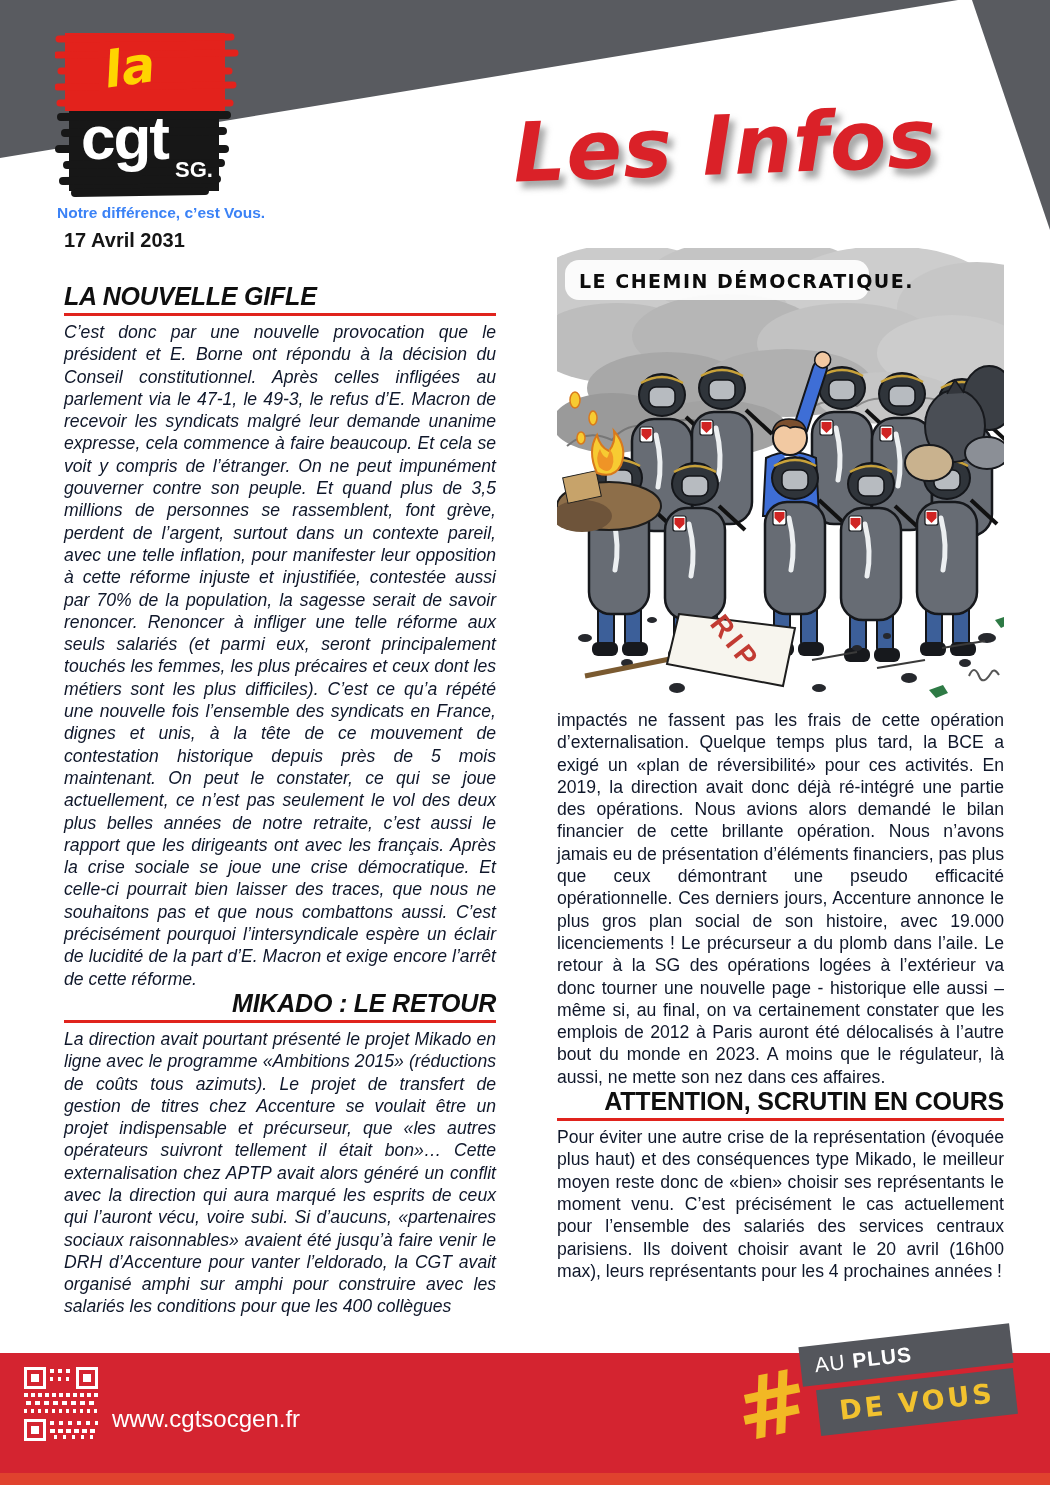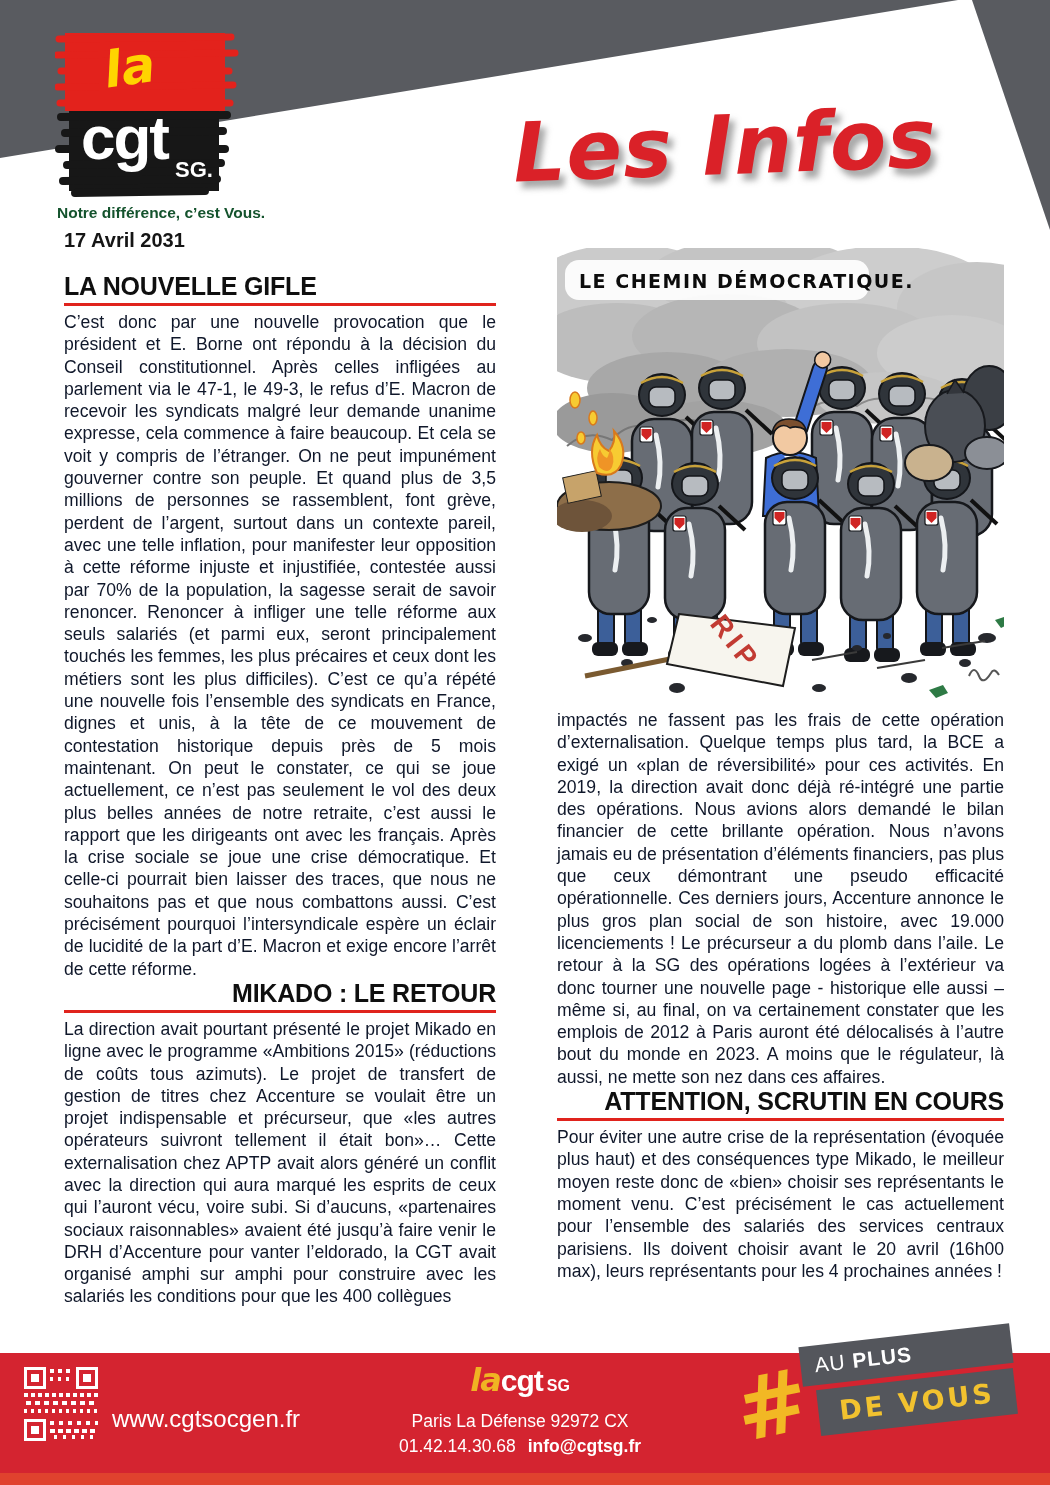--- a/index.html
+++ b/index.html
@@ -1,28 +1,28 @@
 <!DOCTYPE html>
 <html lang="fr"><head>
 <meta charset="utf-8">
 <style>
   html,body{margin:0;padding:0;background:#ffffff;}
   .page{position:relative;width:1050px;height:1485px;background:#ffffff;overflow:hidden;
         font-family:"Liberation Sans",sans-serif;}
   
   .hdr-svg{position:absolute;left:0;top:0;}
   .logo-svg{position:absolute;left:55px;top:25px;}
-  .tagline{position:absolute;left:57px;top:204px;font-size:15.5px;font-weight:bold;color:#14532d;}
+  .tagline{position:absolute;left:57px;top:204px;font-size:15.5px;font-weight:bold;color:#3b82f6;}
   .title{position:absolute;left:470px;top:98px;width:510px;text-align:center;white-space:nowrap;
          font-family:"DejaVu Sans",sans-serif;font-style:italic;font-weight:bold;font-size:82px;
          color:#da2128;transform:rotate(-2deg);letter-spacing:1px;
          text-shadow:5px 7px 6px rgba(115,115,115,.62);}
   .date{position:absolute;left:64px;top:229px;font-size:20px;font-weight:bold;color:#151515;}
   
-  .col-left{position:absolute;left:64px;top:273px;width:432px;}
+  .col-left{position:absolute;left:64px;top:283px;width:432px;font-style:italic;}
   .col-right{position:absolute;left:557px;top:248px;width:447px;}
   h2.art{font-size:25px;line-height:1.08;font-weight:bold;color:#0f0f0f;margin:0 0 5px 0;
          border-bottom:3px solid #e0231d;padding-bottom:3px;letter-spacing:-0.2px;}
   .mt{margin-top:19px;text-align:right;}
   p.body{font-size:17.6px;line-height:22.3px;text-align:justify;margin:0;color:#0f172a;}
   .cartoon{display:block;margin:0 0 9px 0;}
   
   .footer{position:absolute;left:0;top:1353px;width:1050px;height:132px;background:#d42430;}
   .footer-strip{position:absolute;left:0;bottom:0;width:1050px;height:12px;background:#e0422e;}
   .qr{position:absolute;left:24px;top:14px;}
@@ -258,25 +258,20 @@
         <line x1="2" y1="36" x2="74" y2="36" stroke-dasharray="5 4"></line>
         <line x1="0" y1="44" x2="74" y2="44" stroke-dasharray="3 4"></line>
         <line x1="26" y1="56" x2="74" y2="56" stroke-dasharray="4 5"></line>
         <line x1="26" y1="64" x2="74" y2="64" stroke-dasharray="5 3"></line>
         <line x1="30" y1="70" x2="70" y2="70" stroke-dasharray="3 6"></line>
       </g>
     </svg>
 
     <div class="website">www.cgtsocgen.fr</div>
 
-    <div class="f-center">
-      <div class="f-logo"><span class="la">la</span><span class="cgt">cgt</span><span class="sg">SG</span></div>
-      <div class="f-addr">Paris La Défense 92972 CX</div>
-      <div class="f-line"><span>01.42.14.30.68</span><span class="mail">info@cgtsg.fr</span></div>
-    </div>
 
     <div class="hash">#</div>
     <div class="banner1"><span>AU </span><b>PLUS</b><span> PROCHE</span></div>
     <div class="banner2">DE VOUS</div>
 
     <div class="footer-strip"></div>
   </div>
 
 </div>
 

